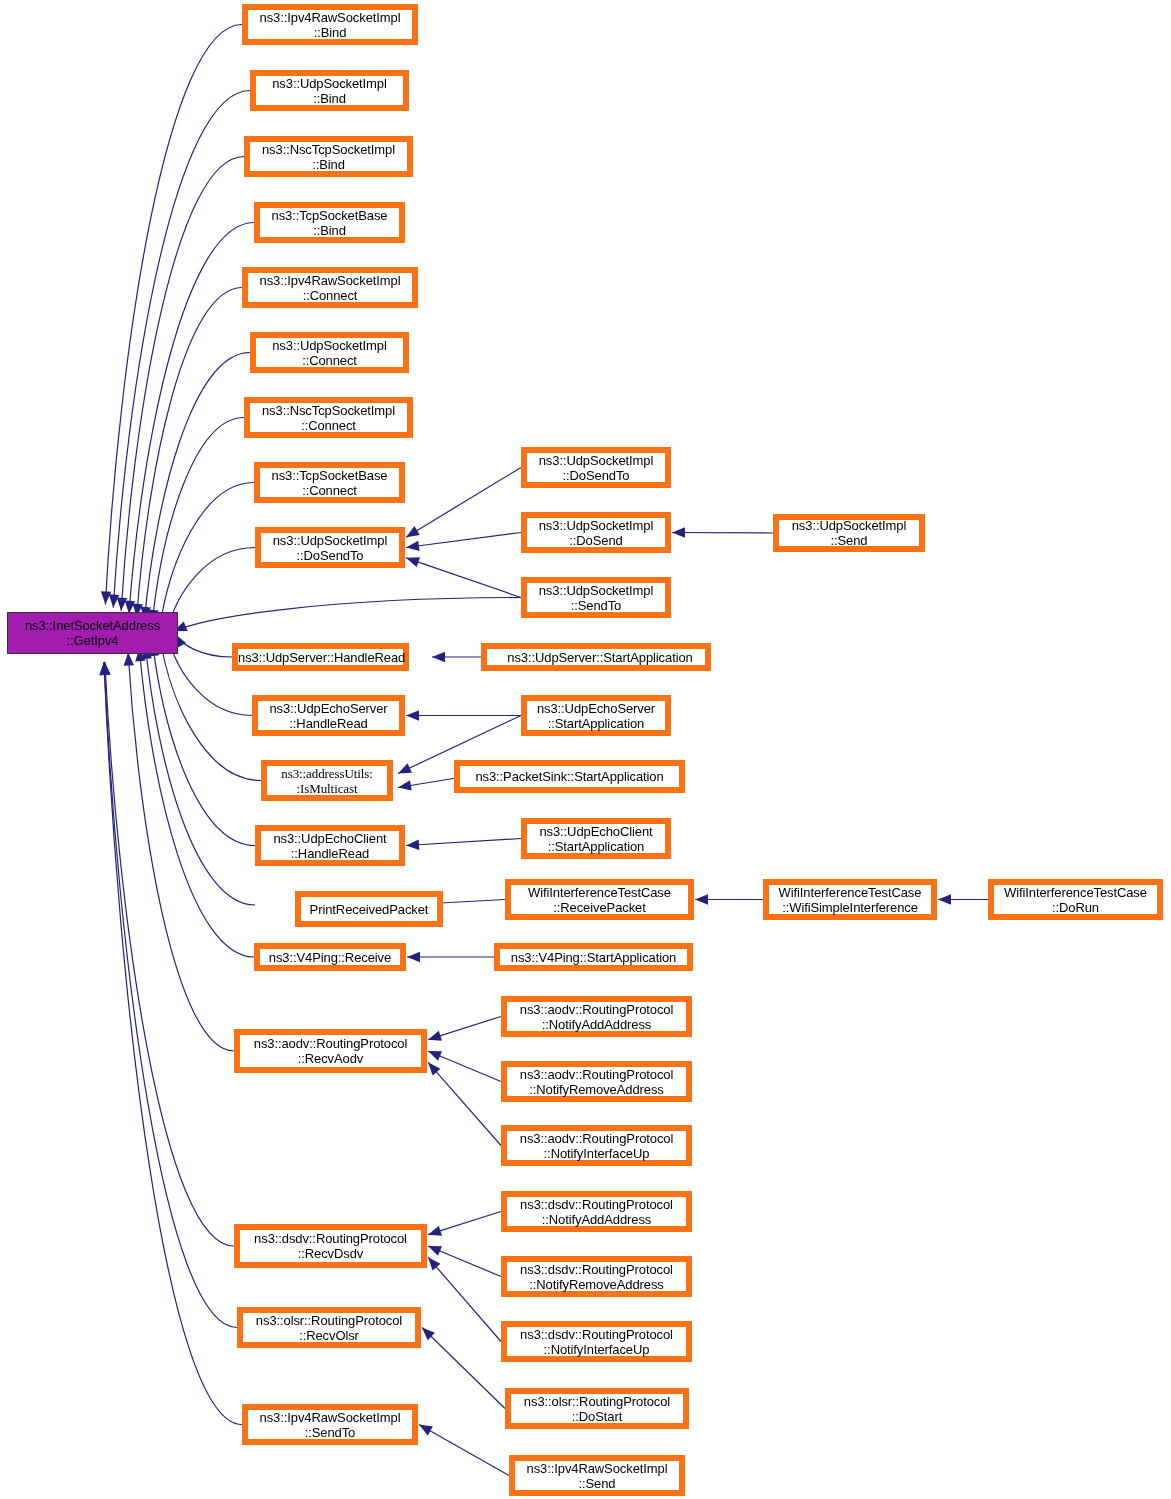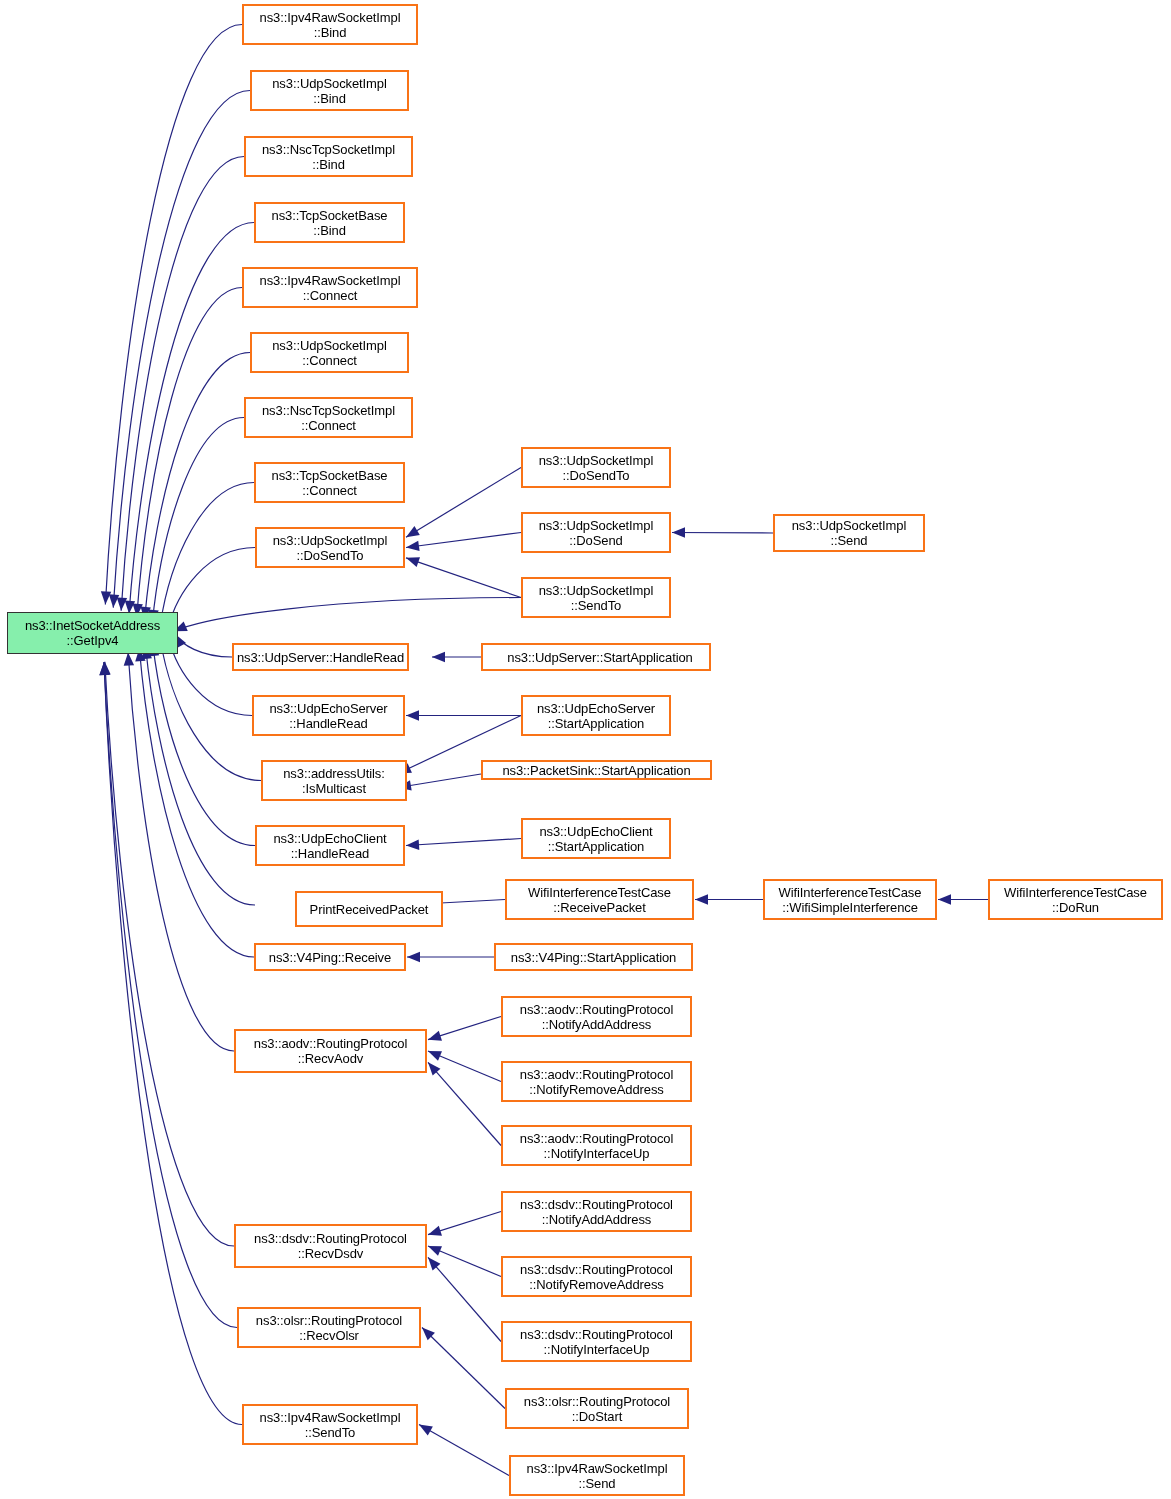--- a/index.html
+++ b/index.html
@@ -18,34 +18,34 @@
     position: absolute;
     left: 0;
     top: 0;
     width: 1171px;
     height: 1499px;
     pointer-events: none;
   }
   .node {
     position: absolute;
     box-sizing: border-box;
-    border: 2px solid #f97316;
+    border: 6px solid #f97316;
     background: #ffffff;
     color: #000000;
     font-size: 13px;
     line-height: 15px;
     display: flex;
     align-items: center;
     justify-content: center;
     text-align: center;
     white-space: pre-line;
     letter-spacing: -0.1px;
   }
   .node.center {
-    background: #86efac;
+    background: #a21caf;
     border: 1px solid #333333;
   }
   .node-label {
     display: block;
     width: 100%;
     white-space: pre-line;
   }
 </style>
 </head>
 <body>
@@ -152,21 +152,21 @@
 ::Connect</span></div>
       <div class="node" style="left: 244px; top: 397px; width: 169px; height: 41px;"><span class="node-label">ns3::NscTcpSocketImpl
 ::Connect</span></div>
       <div class="node" style="left: 254px; top: 462px; width: 151px; height: 41px;"><span class="node-label">ns3::TcpSocketBase
 ::Connect</span></div>
       <div class="node" style="left: 255px; top: 527px; width: 150px; height: 41px;"><span class="node-label">ns3::UdpSocketImpl
 ::DoSendTo</span></div>
       <div class="node" style="left: 232px; top: 643px; width: 177px; height: 28px;"><span class="node-label">ns3::UdpServer::HandleRead</span></div>
       <div class="node" style="left: 252px; top: 695px; width: 153px; height: 41px;"><span class="node-label">ns3::UdpEchoServer
 ::HandleRead</span></div>
-      <div class="node" style="left: 261px; top: 760px; width: 146px; height: 41px;"><span class="node-label">ns3::addressUtils:
+      <div class="node" style="left: 261px; top: 760px; width: 132px; height: 41px; font-family: Liberation Serif, serif;"><span class="node-label">ns3::addressUtils:
 :IsMulticast</span></div>
       <div class="node" style="left: 255px; top: 825px; width: 150px; height: 41px;"><span class="node-label">ns3::UdpEchoClient
 ::HandleRead</span></div>
       <div class="node" style="left: 255px; top: 891px; width: 148px; height: 36px; margin-left: 40px;"><span class="node-label">PrintReceivedPacket</span></div>
       <div class="node" style="left: 254px; top: 943px; width: 152px; height: 28px;"><span class="node-label">ns3::V4Ping::Receive</span></div>
       <div class="node" style="left: 234px; top: 1029px; width: 193px; height: 44px;"><span class="node-label">ns3::aodv::RoutingProtocol
 ::RecvAodv</span></div>
       <div class="node" style="left: 234px; top: 1224px; width: 193px; height: 44px;"><span class="node-label">ns3::dsdv::RoutingProtocol
 ::RecvDsdv</span></div>
       <div class="node" style="left: 237px; top: 1307px; width: 184px; height: 41px;"><span class="node-label">ns3::olsr::RoutingProtocol
@@ -175,21 +175,21 @@
 ::SendTo</span></div>
       <div class="node" style="left: 521px; top: 447px; width: 150px; height: 41px;"><span class="node-label">ns3::UdpSocketImpl
 ::DoSendTo</span></div>
       <div class="node" style="left: 521px; top: 512px; width: 150px; height: 41px;"><span class="node-label">ns3::UdpSocketImpl
 ::DoSend</span></div>
       <div class="node" style="left: 521px; top: 577px; width: 150px; height: 41px;"><span class="node-label">ns3::UdpSocketImpl
 ::SendTo</span></div>
       <div class="node" style="left: 481px; top: 643px; width: 230px; height: 28px; padding-left: 8px;"><span class="node-label">ns3::UdpServer::StartApplication</span></div>
       <div class="node" style="left: 521px; top: 695px; width: 150px; height: 41px;"><span class="node-label">ns3::UdpEchoServer
 ::StartApplication</span></div>
-      <div class="node" style="left: 481px; top: 760px; width: 231px; height: 20px;"><span class="node-label">ns3::PacketSink::StartApplication</span></div>
+      <div class="node" style="left: 454px; top: 760px; width: 231px; height: 33px;"><span class="node-label">ns3::PacketSink::StartApplication</span></div>
       <div class="node" style="left: 521px; top: 818px; width: 150px; height: 41px;"><span class="node-label">ns3::UdpEchoClient
 ::StartApplication</span></div>
       <div class="node" style="left: 505px; top: 879px; width: 189px; height: 41px;"><span class="node-label">WifiInterferenceTestCase
 ::ReceivePacket</span></div>
       <div class="node" style="left: 494px; top: 943px; width: 199px; height: 28px;"><span class="node-label">ns3::V4Ping::StartApplication</span></div>
       <div class="node" style="left: 501px; top: 996px; width: 191px; height: 41px;"><span class="node-label">ns3::aodv::RoutingProtocol
 ::NotifyAddAddress</span></div>
       <div class="node" style="left: 501px; top: 1061px; width: 191px; height: 41px;"><span class="node-label">ns3::aodv::RoutingProtocol
 ::NotifyRemoveAddress</span></div>
       <div class="node" style="left: 501px; top: 1125px; width: 191px; height: 41px;"><span class="node-label">ns3::aodv::RoutingProtocol

